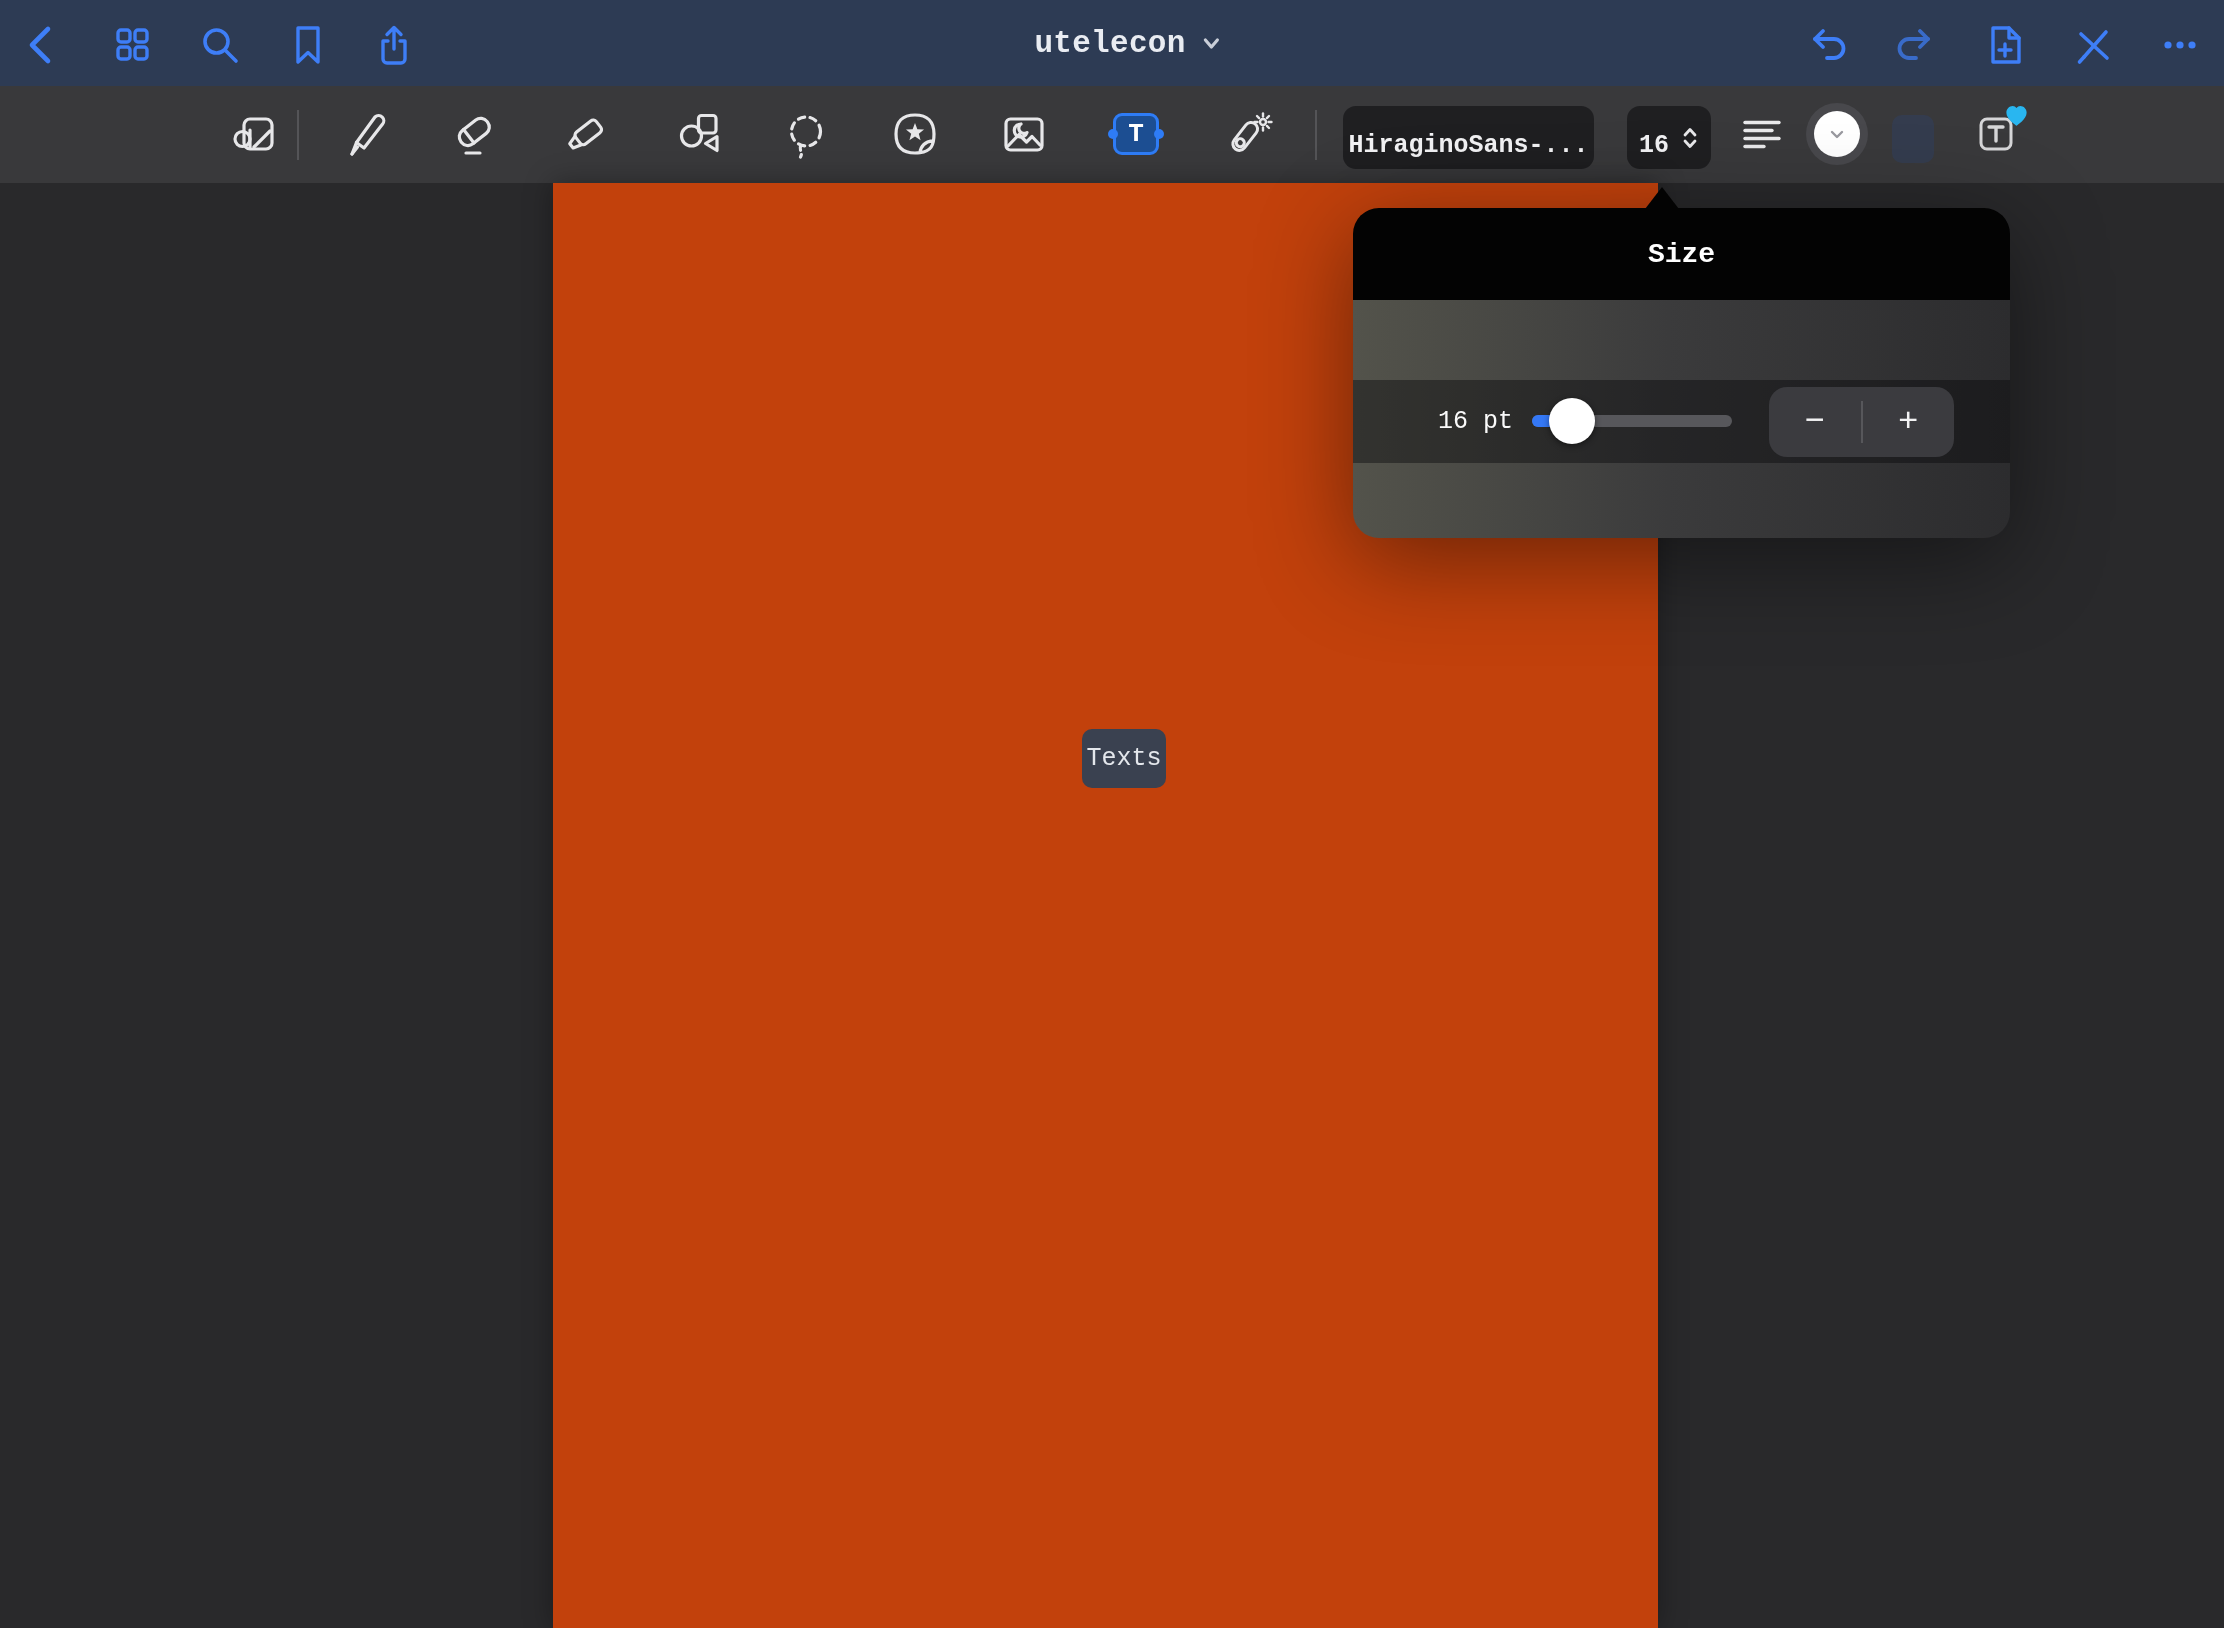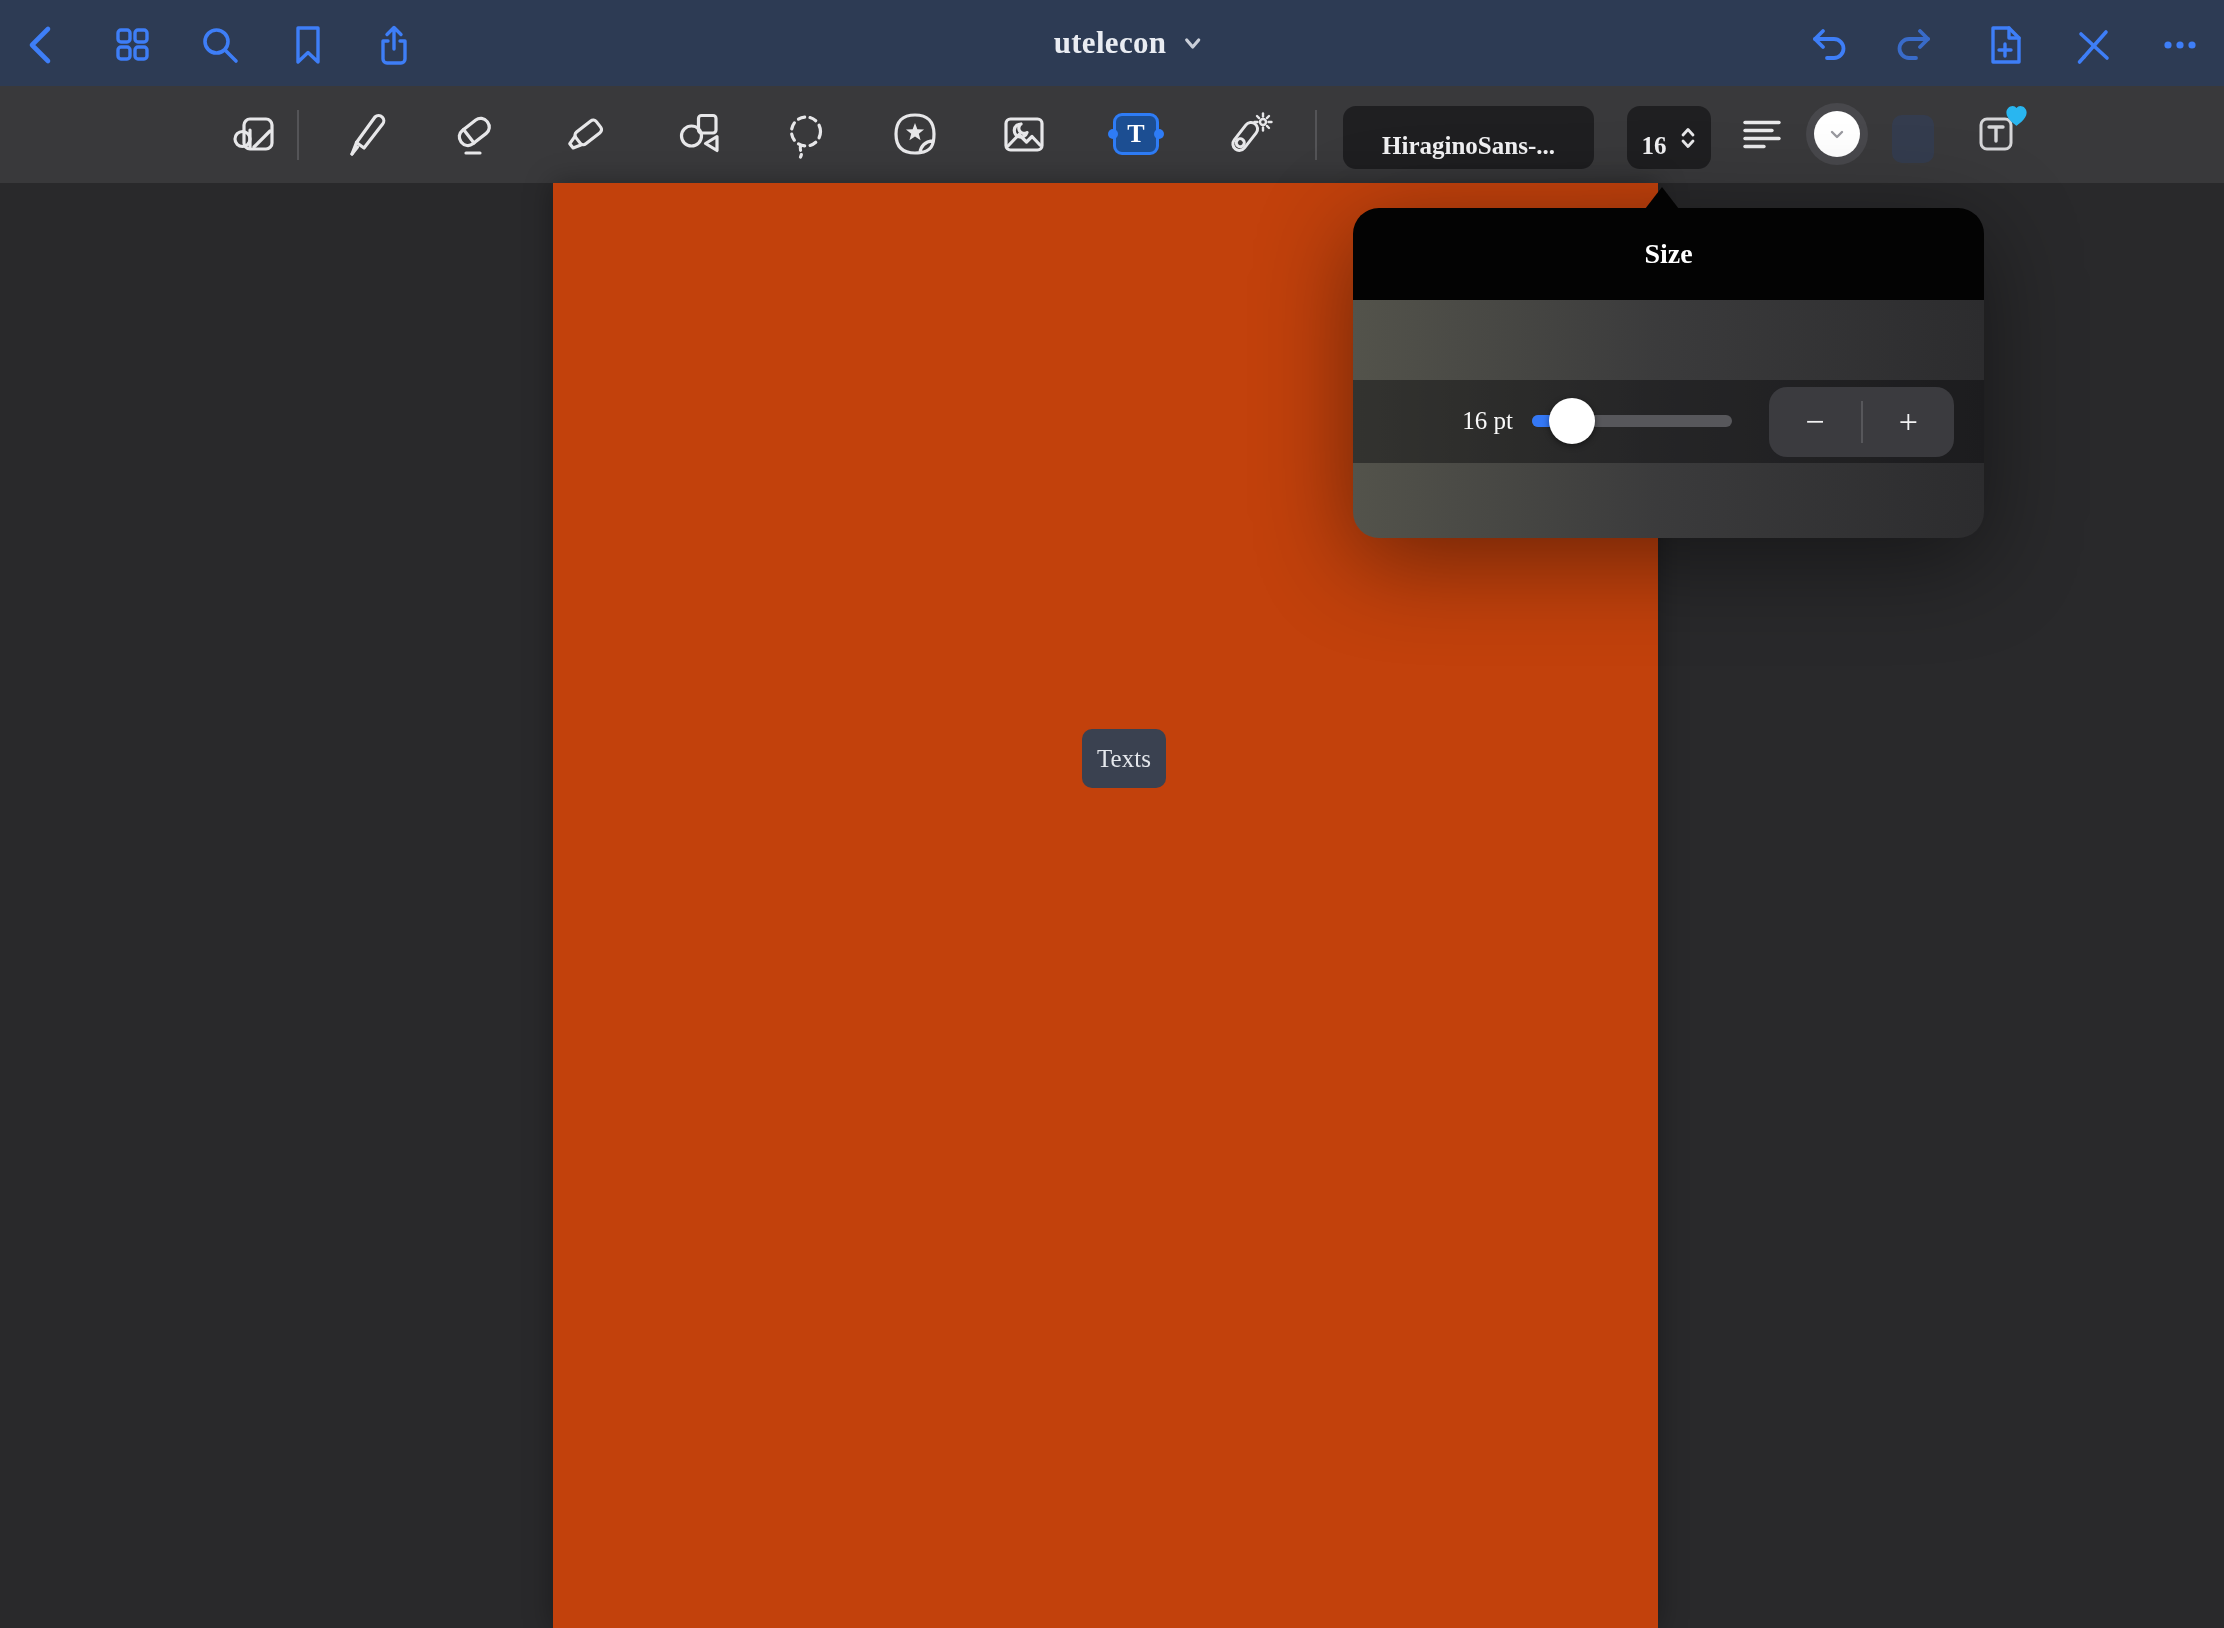--- a/index.html
+++ b/index.html
@@ -1,17 +1,17 @@
 <!DOCTYPE html>
 <html><head>
 <meta charset="utf-8">
 <style>
   html,body{margin:0;padding:0;background:#29292B;}
   .app{position:relative;width:2224px;height:1628px;overflow:hidden;
-       font-family:Liberation Serif, serif;}
+       font-family:Liberation Mono, monospace;}
   
   .nav{position:absolute;left:0;top:0;width:2224px;height:86px;background:#2D3B54;}
   .nav-btn{position:absolute;top:21px;width:48px;height:48px;display:flex;
            align-items:center;justify-content:center;}
   .nav-title{position:absolute;top:0;left:1129px;height:86px;transform:translateX(-50%);
              display:flex;align-items:center;gap:14px;}
   .nav-title .t{color:#E9ECF2;font-size:31px;font-weight:700;letter-spacing:.3px;}
   
   .toolbar{position:absolute;left:0;top:86px;width:2224px;height:97px;background:#39393B;}
   .tool{position:absolute;top:20px;width:56px;height:56px;display:flex;
@@ -35,21 +35,21 @@
   .theart{position:absolute;left:1972px;top:20px;width:56px;height:56px;}
   
   .canvas{position:absolute;left:0;top:183px;width:2224px;height:1445px;background:#29292B;}
   .page{position:absolute;left:553px;top:0;width:1105px;height:1445px;background:#c2410c;
         box-shadow:0 0 26px rgba(0,0,0,.35);}
   .texts-chip{position:absolute;left:529px;top:546px;width:84px;height:59px;background:#3A4150;
               border-radius:10px;display:flex;align-items:center;justify-content:center;
               color:#E4E7EC;font-size:25px;}
   
   .popover{position:absolute;left:1353px;top:208px;width:631px;height:330px;
-           filter:drop-shadow(0 22px 48px rgba(0,0,0,.45));}
+           filter:drop-shadow(0 22px 48px rgba(0,0,0,.45));padding-left:26px;}
   .pop-arrow{position:absolute;left:292px;top:-21px;width:34px;height:22px;background:#030303;
              clip-path:polygon(50% 0,0 100%,100% 100%);}
   .pop-card{position:absolute;inset:0;border-radius:26px;overflow:hidden;}
   .pop-header{position:absolute;left:0;top:0;width:100%;height:92px;background:#030303;
               display:flex;align-items:center;justify-content:center;
               color:#FFFFFF;font-size:28px;font-weight:700;}
   .pop-body{position:absolute;left:0;top:92px;width:100%;height:238px;
             background:linear-gradient(90deg,#53534B 0%,#3B3B3C 48%,#2C2C2E 100%);}
   .pop-row{position:absolute;left:0;top:172px;width:100%;height:83px;background:rgba(8,8,10,.42);}
   .size-label{position:absolute;left:20px;top:199px;width:140px;text-align:right;

